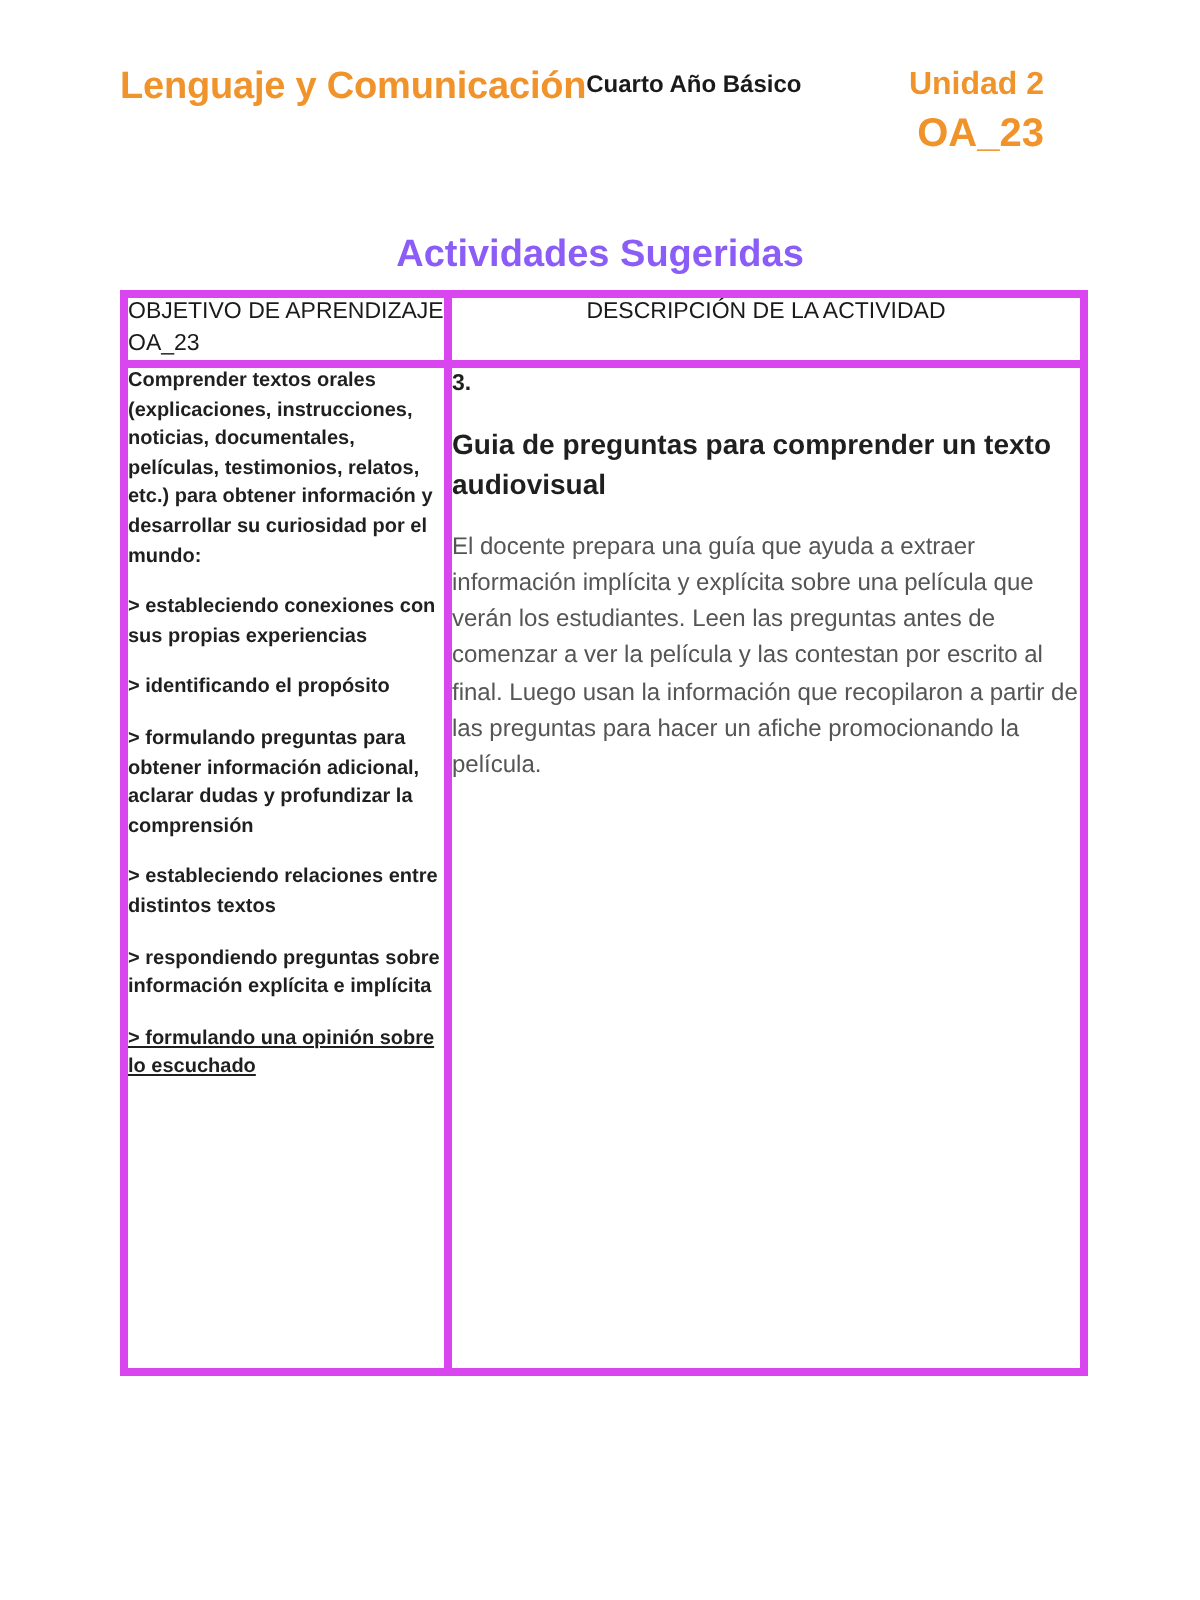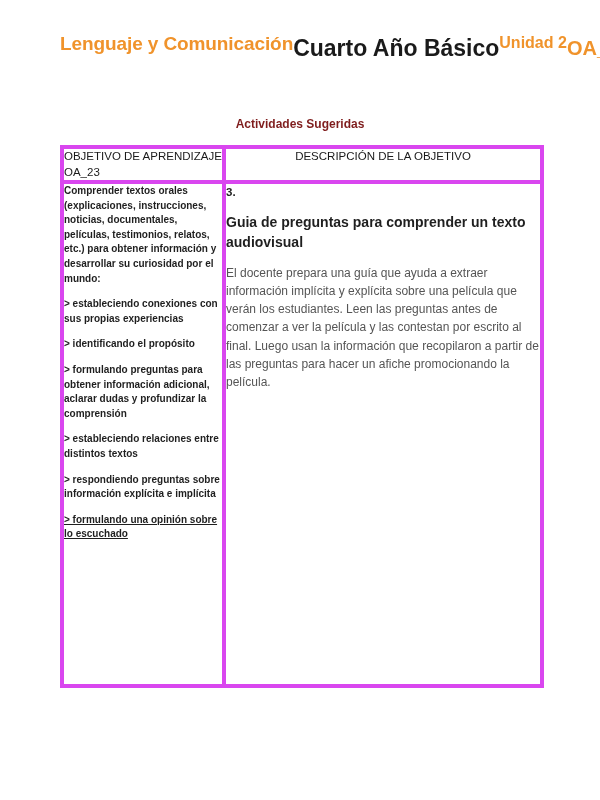--- a/index.html
+++ b/index.html
@@ -30,32 +30,34 @@
     justify-content: space-between;
     align-items: flex-start;
   }
   .header-left {
     display: flex;
     flex-direction: row;
     line-height: 1.2;
   }
   .header-right {
     display: flex;
-    flex-direction: row;
+    flex-direction: column;
+    align-items: flex-end;
     line-height: 1.2;
+    margin-left: 19px;
   }
   .subject-title {
     font-size: 19px;
     font-weight: bold;
     color: #F0932B;
     letter-spacing: -0.1px;
     white-space: nowrap;
   }
   .grade-title {
-    font-size: 23px;
+    font-size: 12px;
     font-weight: bold;
     color: #1a1a1a;
     margin-top: 2px;
     white-space: nowrap;
   }
   .unit-label {
     font-size: 16px;
     font-weight: bold;
     color: #F0932B;
     white-space: nowrap;
@@ -68,23 +70,23 @@
     white-space: nowrap;
   }
 
   
   .section-title {
     position: absolute;
     left: 60px;
     top: 117px;
     width: 480px;
     text-align: center;
-    font-size: 12px;
-    font-weight: bold;
-    color: #7f1d1d;
+    font-size: 19px;
+    font-weight: bold;
+    color: #8b5cf6;
   }
 
   
   .activity-table {
     position: absolute;
     left: 60px;
     top: 145px;
     width: 480px;
     border-collapse: collapse;
     table-layout: fixed;
@@ -168,21 +170,21 @@
   <div class="section-title">Actividades Sugeridas</div>
 
   <table class="activity-table">
     <colgroup>
       <col class="col-left">
       <col class="col-right">
     </colgroup>
     <tbody>
       <tr>
         <td class="th-left">OBJETIVO DE APRENDIZAJE OA_23</td>
-        <td class="th-right">DESCRIPCIÓN DE LA OBJETIVO</td>
+        <td class="th-right">DESCRIPCIÓN DE LA ACTIVIDAD</td>
       </tr>
       <tr>
         <td class="cell-left">
           <div class="obj-block">
             <p>Comprender textos orales (explicaciones, instrucciones, noticias, documentales, películas, testimonios, relatos, etc.) para obtener información y desarrollar su curiosidad por el mundo:</p>
             <p>&gt; estableciendo conexiones con sus propias experiencias</p>
             <p>&gt; identificando el propósito</p>
             <p>&gt; formulando preguntas para obtener información adicional, aclarar dudas y profundizar la comprensión</p>
             <p>&gt; estableciendo relaciones entre distintos textos</p>
             <p>&gt; respondiendo preguntas sobre información explícita e implícita</p>

